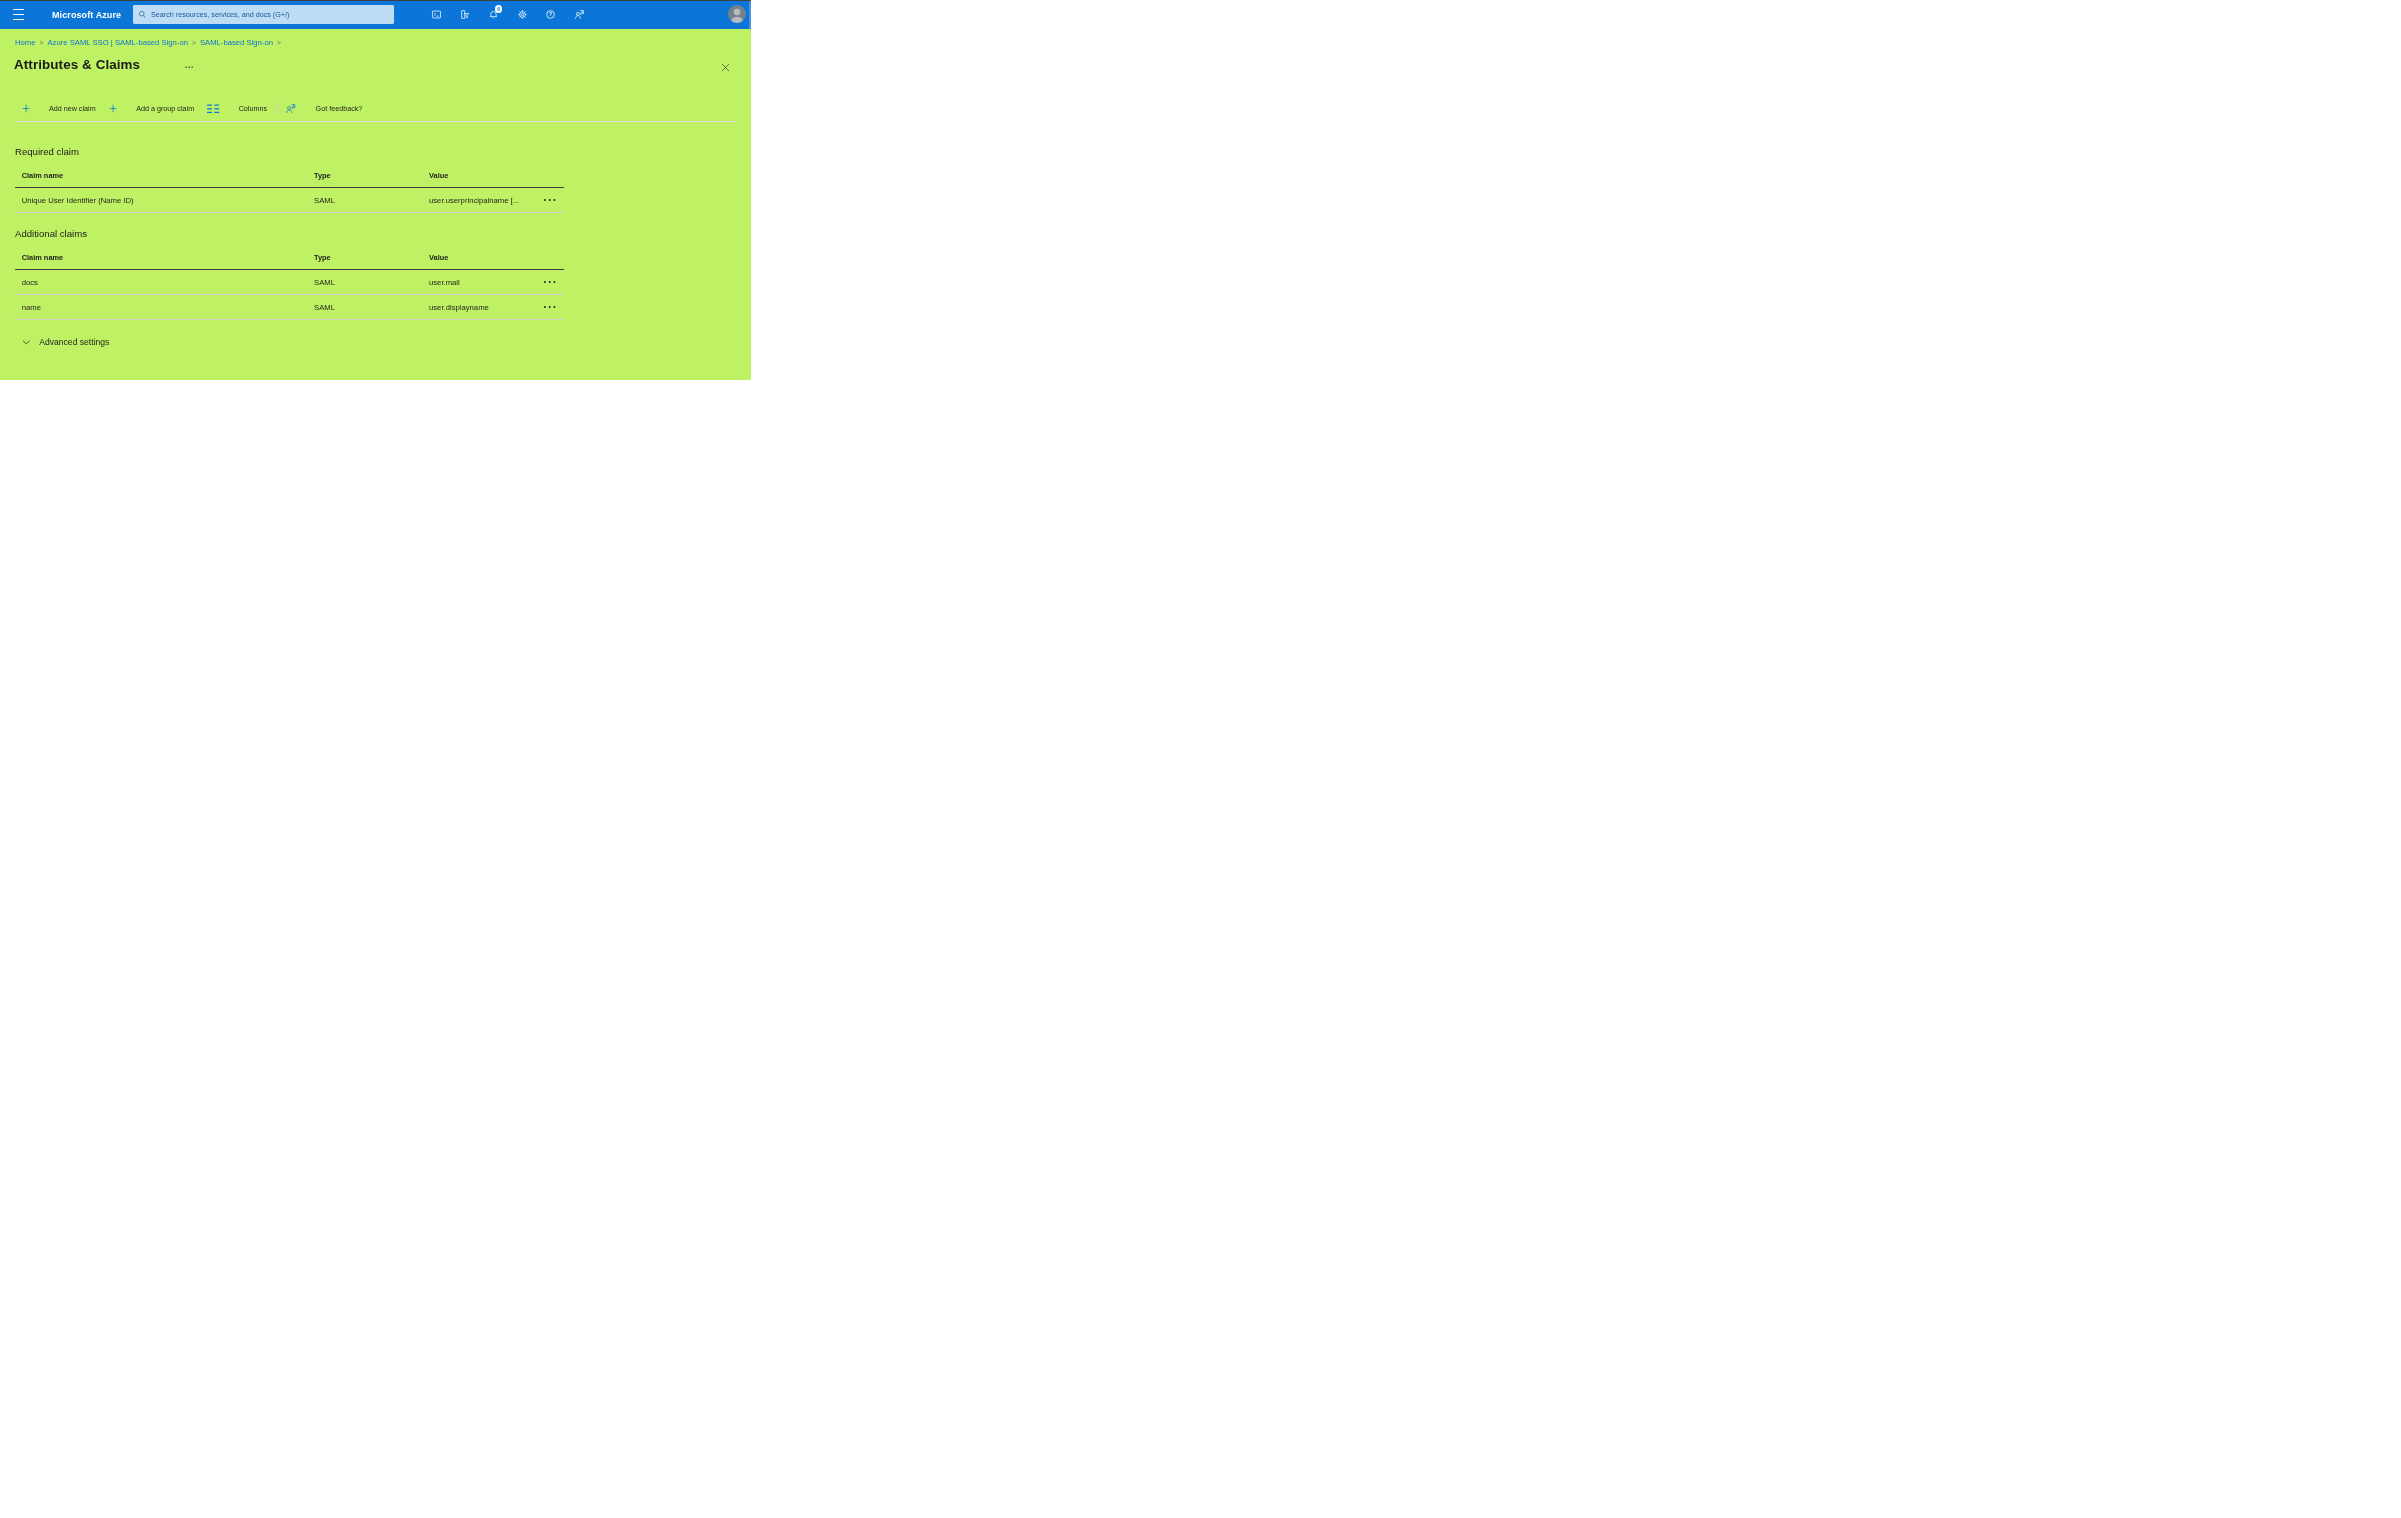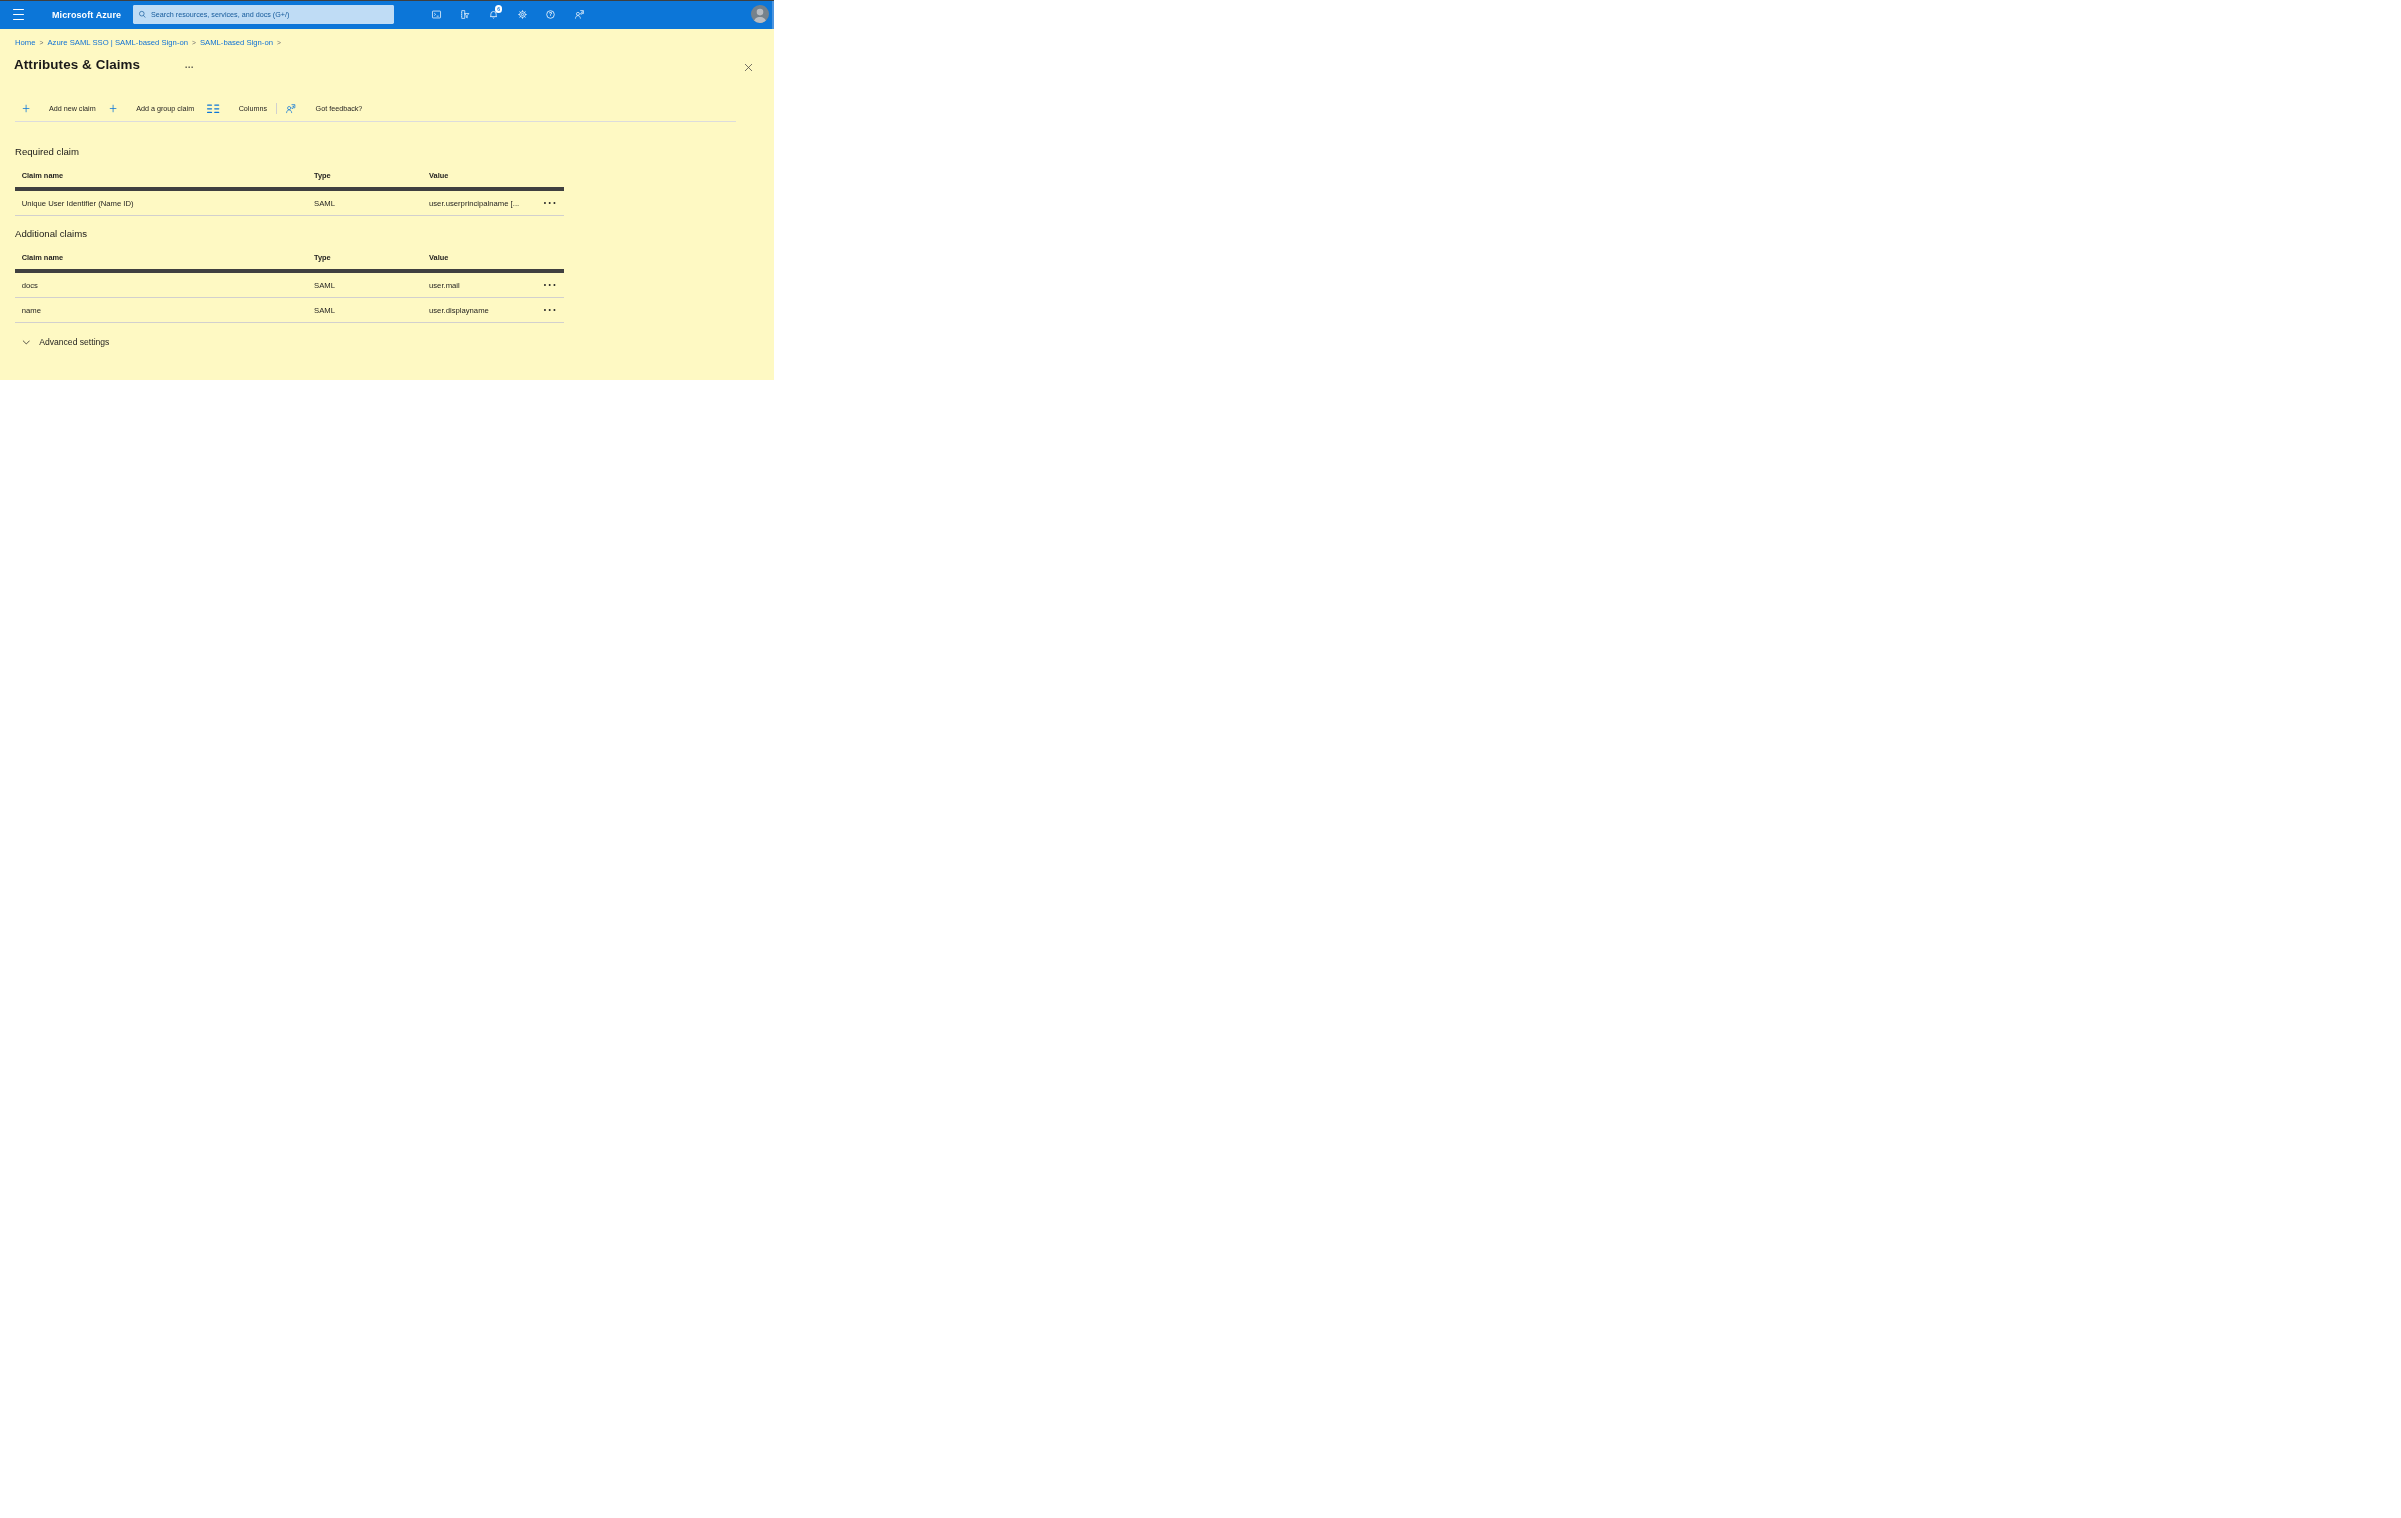--- a/index.html
+++ b/index.html
@@ -1,18 +1,18 @@
 <!DOCTYPE html>
 <html style="font-size:7.7px"><head>
 <meta charset="utf-8">
 <style>
   html,body{margin:0;padding:0;background:#ffffff;}
   .screen{
-    position:relative;width:751px;height:380px;overflow:hidden;background:#fef9c3;
-    font-family:"Liberation Sans","DejaVu Sans",sans-serif;color:#201F1E;padding-left:23px;
+    position:relative;width:751px;height:380px;overflow:hidden;background:#bef264;
+    font-family:"Liberation Sans","DejaVu Sans",sans-serif;color:#201F1E;
   }
   
   .window-top-edge{position:absolute;top:0;left:0;width:100%;height:1px;background:#3F3F3F;z-index:9;}
   
   .topbar{position:absolute;top:0;left:0;width:100%;height:29px;background:#0C76D8;}
   .topbar-scroll-strip{position:absolute;top:1px;right:0;width:2.4px;height:28px;background:#4D95DF;}
   .hamburger{position:absolute;left:12.5px;top:9px;width:11.5px;height:11px;background:none;border:none;cursor:pointer;padding:0;display:flex;flex-direction:column;justify-content:space-between;}
   .hamburger span{display:block;width:11px;height:1.4px;background:#ffffff;border-radius:0.5px;}
   .brand{position:absolute;left:52px;top:0;height:29px;display:flex;align-items:center;color:#ffffff;font-size:9px;font-weight:700;letter-spacing:0.1px;}
   .searchbox{position:absolute;left:133px;top:5.3px;width:261px;height:19px;background:#BFDCF5;border-radius:1.4px;display:flex;align-items:center;}
@@ -44,21 +44,21 @@
   .toolbar-divider{width:0.5px;height:11px;background:#D0D0D0;margin:0 8.6px 0 9px;}
   .toolbar-rule{position:absolute;left:15px;top:121px;width:721px;height:1px;background:#DCDCDC;}
   
   .section-heading{position:absolute;left:15px;margin:0;font-size:9.6px;font-weight:400;color:#1B1A19;}
   .heading-required{top:146px;}
   .heading-additional{top:228px;}
   .claims-table{position:absolute;left:15px;width:549px;}
   .table-required{top:163px;}
   .table-additional{top:245px;}
   .t-row{display:grid;grid-template-columns:299px 115px 106px 29px;align-items:center;height:24px;}
-  .t-head{border-bottom:4px solid #404040;font-weight:700;font-size:7.4px;color:#201F1E;}
+  .t-head{border-bottom:1px solid #404040;font-weight:700;font-size:7.4px;color:#201F1E;}
   .t-data{border-bottom:1px solid #D2D0CE;font-size:7.7px;color:#201F1E;}
   .t-cell-first{padding-left:6.7px;}
   .more-btn{background:none;border:none;cursor:pointer;color:#242424;display:flex;align-items:center;justify-content:center;height:14.4px;}
   
   .advanced{position:absolute;left:21.6px;top:337px;display:flex;align-items:center;gap:9px;background:none;border:none;cursor:pointer;font-family:inherit;padding:0;}
   .advanced .lbl{font-size:8.6px;color:#201F1E;}
   .advanced .chev{display:flex;align-items:center;color:#242424;}
 </style>
 </head>
 <body>

